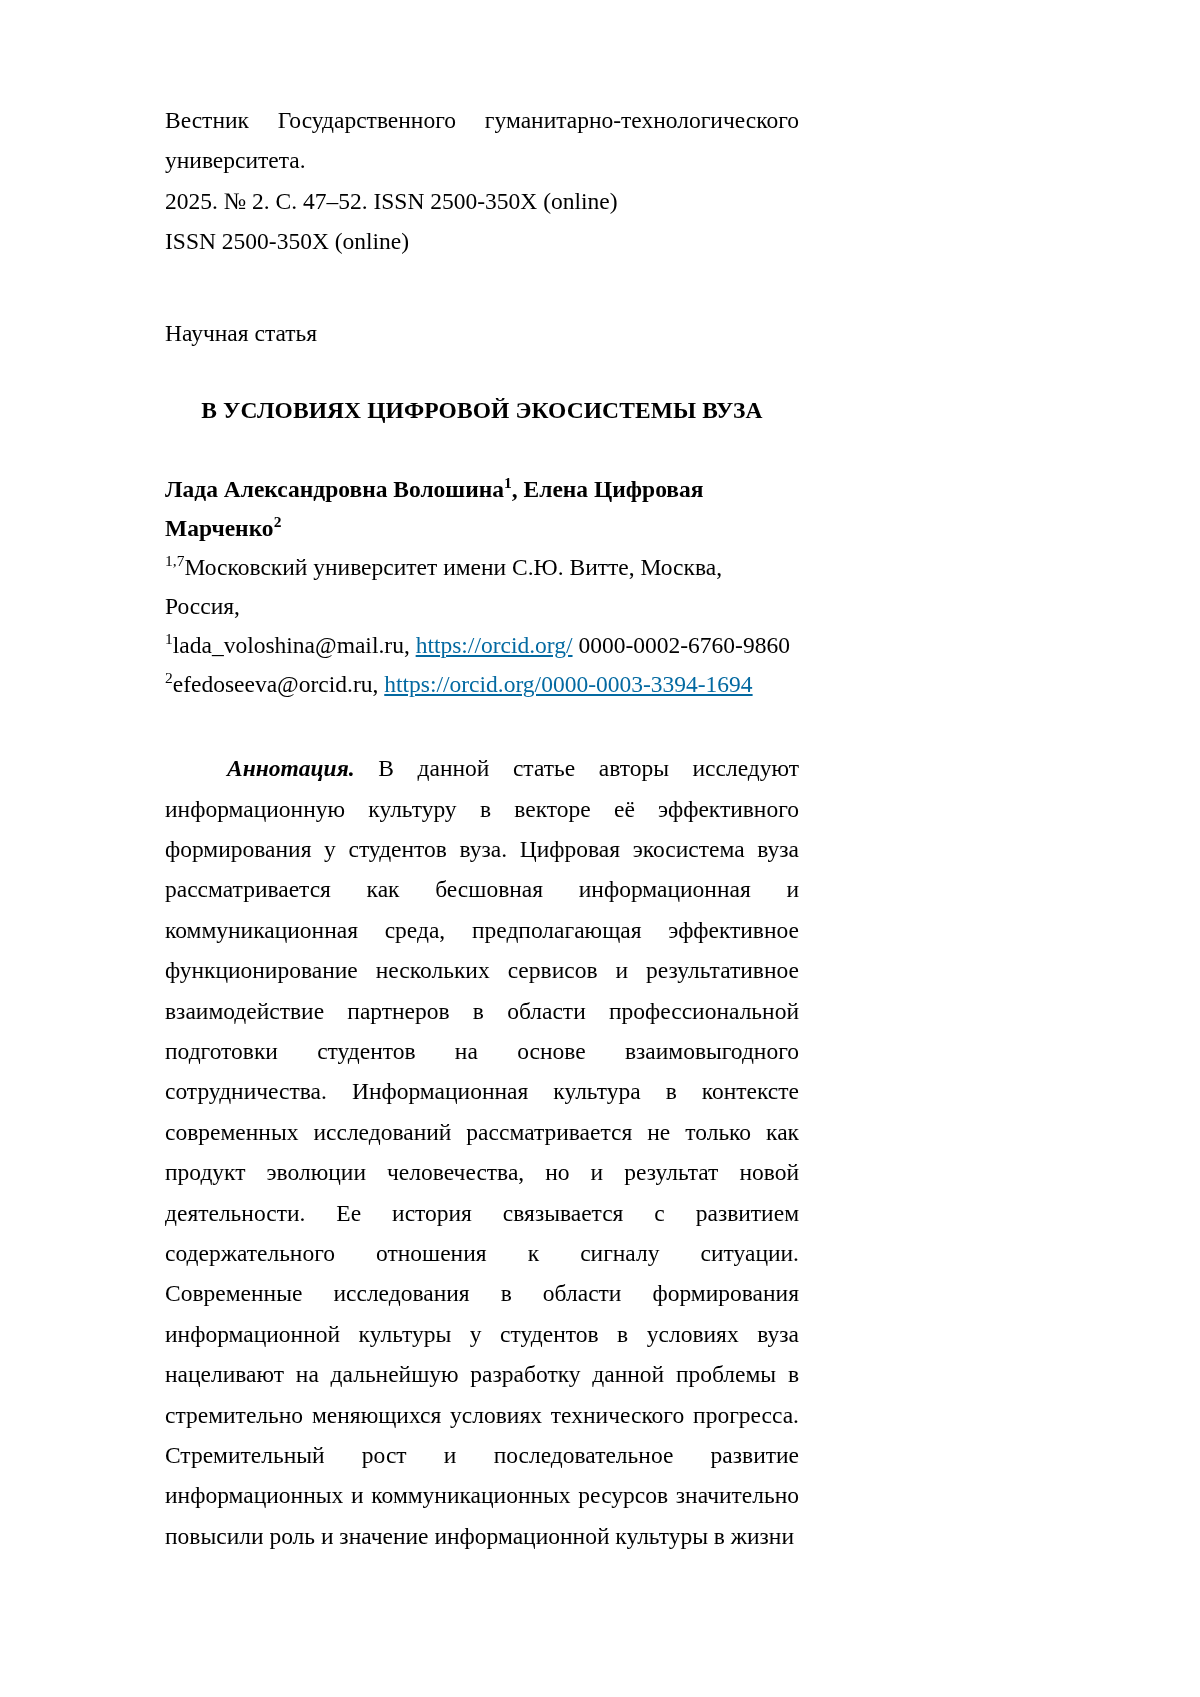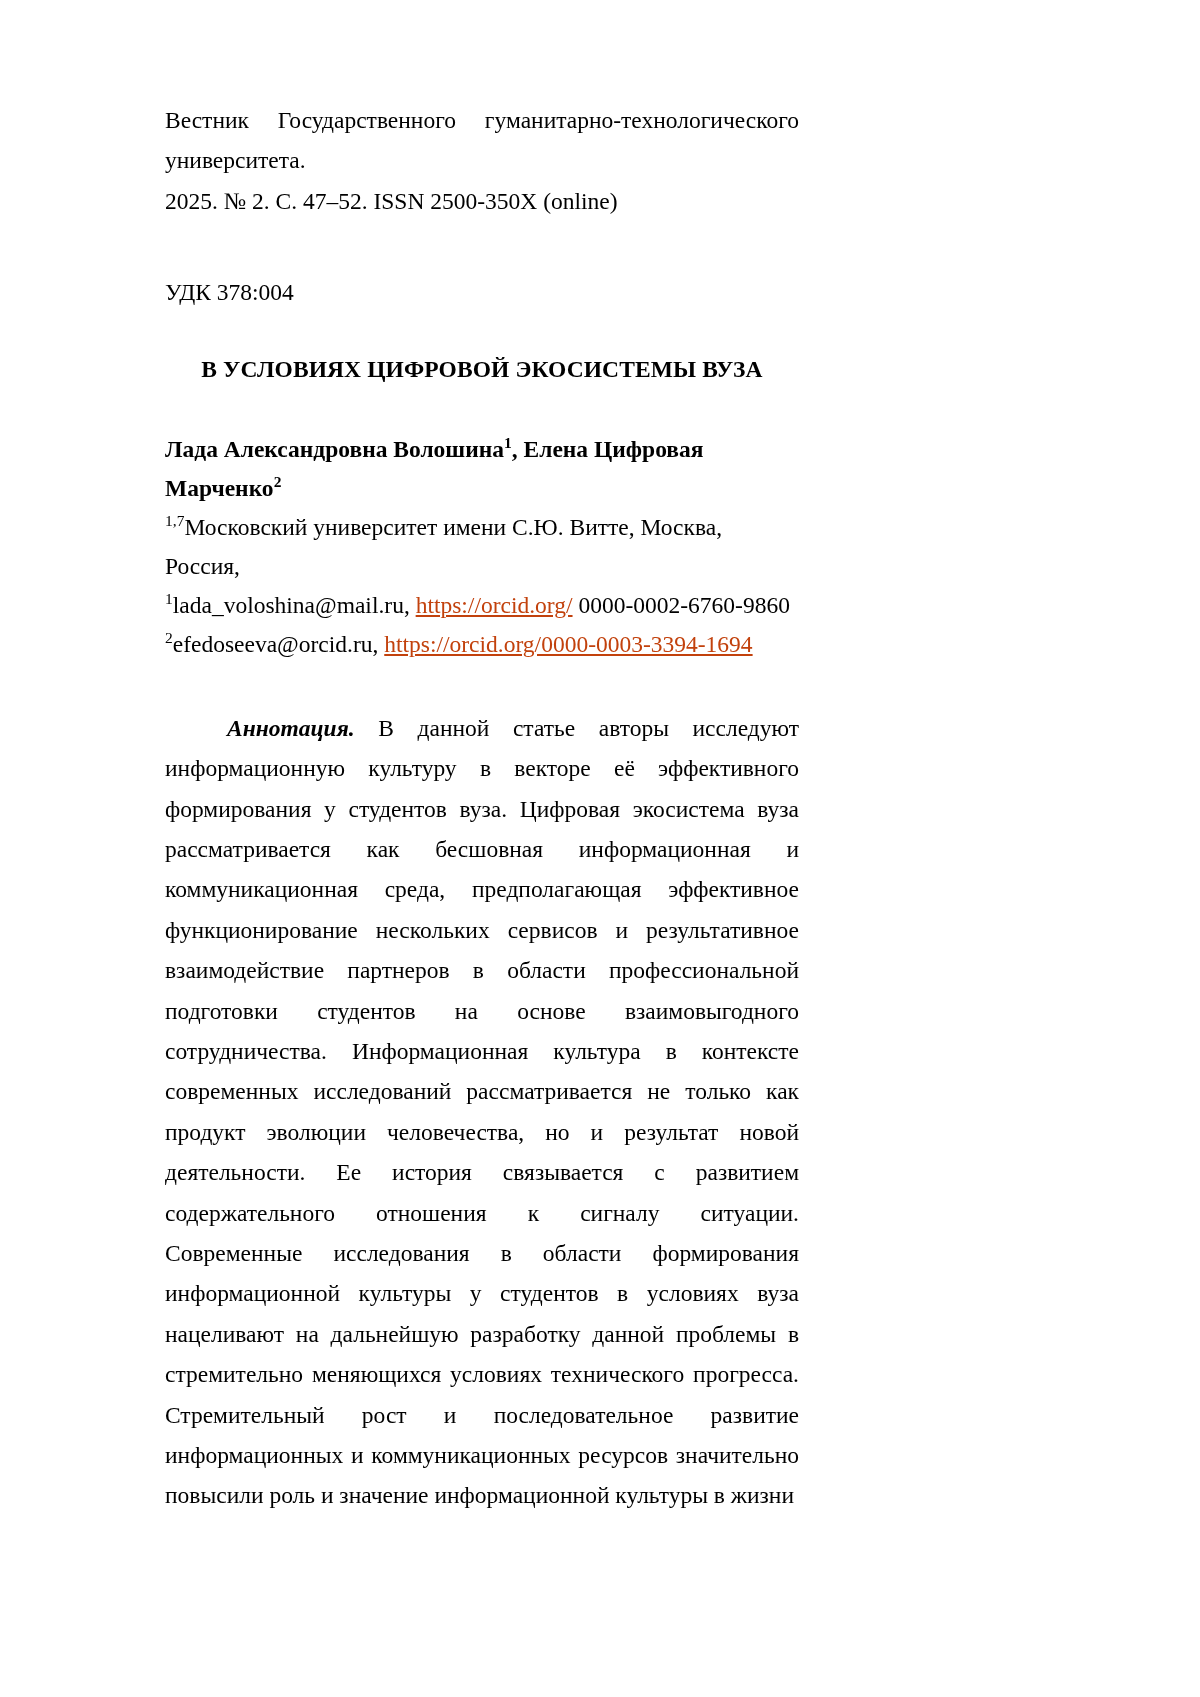--- a/index.html
+++ b/index.html
@@ -61,21 +61,21 @@
   .affiliation, .contact {
     margin: 0;
     font-weight: normal;
   }
   sup {
     font-size: 0.66em;
     vertical-align: super;
     line-height: 0;
   }
   a.link {
-    color: #c2410c;
+    color: #0369a1;
     text-decoration: underline;
   }
   .abstract {
     margin-top: 44px;
     font-size: 23.5px;
     line-height: 1.72;
     text-align: justify;
     text-justify: inter-word;
     text-indent: 62px;
   }
@@ -85,24 +85,25 @@
   }
 </style>
 </head>
 <body>
 
 <div class="page">
 
   <div class="journal-block">
     <p class="line-ru justify-line">Вестник Государственного гуманитарно-технологического университета.</p>
     <p class="line-ru">2025. № 2. С. 47–52. ISSN 2500-350X (online)</p>
+    <p class="line-en">ISSN 2500-350X (online)</p>
   </div>
 
   <div class="meta-block">
-    <div>УДК 378:004</div>
+    <div>Научная статья</div>
   </div>
 
   <div class="title-block">
     <div>В УСЛОВИЯХ ЦИФРОВОЙ ЭКОСИСТЕМЫ ВУЗА</div>
   </div>
 
   <div class="authors-block">
     <p class="authors-names">
       <span>Лада Александровна Волошина</span><sup>1</sup><span>, Елена Цифровая Марченко</span><sup>2</sup>
     </p>

